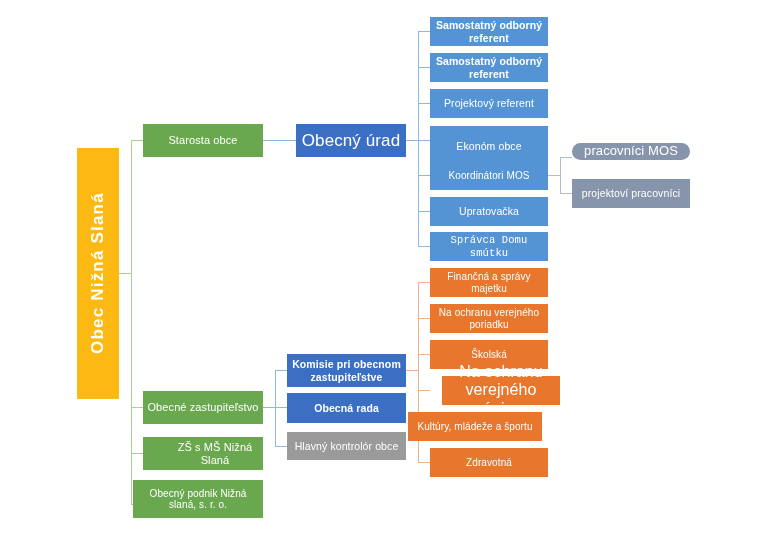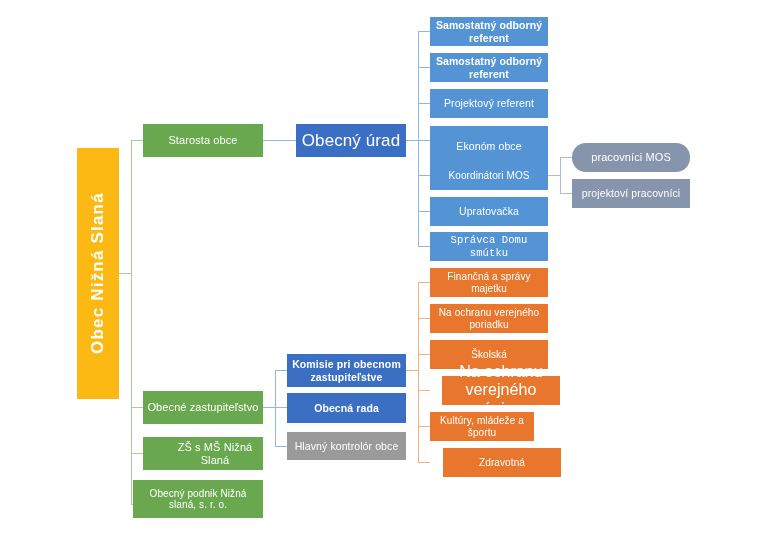--- a/index.html
+++ b/index.html
@@ -117,35 +117,35 @@
   <div class="node n-blue2" style="left:430px;top:89px;width:118px;height:29px;font-size:10.5px;">Projektový referent</div>
 
   <div class="node n-blue2" style="left:430px;top:126px;width:118px;height:40px;font-size:10.5px;">Ekonóm obce</div>
 
   <div class="node n-blue2" style="left:430px;top:161px;width:118px;height:29px;font-size:10px;">Koordinátori MOS</div>
 
   <div class="node n-blue2" style="left:430px;top:197px;width:118px;height:29px;font-size:10.5px;">Upratovačka</div>
 
   <div class="node n-blue2" style="left:430px;top:232px;width:118px;height:29px;font-size:10.5px;font-family:Liberation Mono, monospace;">Správca Domu smútku</div>
 
-  <div class="node n-slate" style="left:572px;top:143px;width:118px;height:29px;font-size:11px;border-radius:14px;">pracovníci MOS</div>
+  <div class="node n-slate" style="left:572px;top:143px;width:118px;height:17px;font-size:13px;border-radius:14px;">pracovníci MOS</div>
 
   <div class="node n-slate" style="left:572px;top:179px;width:118px;height:29px;font-size:10.5px;">projektoví pracovníci</div>
 
   <div class="node n-blue" style="left:287px;top:354px;width:119px;height:33px;font-size:10.5px;font-weight:700;">Komisie pri obecnom zastupiteľstve</div>
 
   <div class="node n-blue" style="left:287px;top:393px;width:119px;height:30px;font-size:10.5px;font-weight:700;">Obecná rada</div>
 
   <div class="node n-gray" style="left:287px;top:432px;width:119px;height:28px;font-size:10.5px;">Hlavný kontrolór obce</div>
 
   <div class="node n-orange" style="left:430px;top:268px;width:118px;height:29px;font-size:10px;">Finančná a správy majetku</div>
 
   <div class="node n-orange" style="left:430px;top:304px;width:118px;height:29px;font-size:10px;">Na ochranu verejného poriadku</div>
 
   <div class="node n-orange" style="left:430px;top:340px;width:118px;height:29px;font-size:10px;">Školská</div>
 
   <div class="node n-orange" style="left:442px;top:376px;width:118px;height:29px;font-size:16px;">Na ochranu verejného záujmu</div>
 
-  <div class="node n-orange" style="left:430px;top:412px;width:104px;height:29px;font-size:10px;">Kultúry, mládeže a športu</div>
+  <div class="node n-orange" style="left:408px;top:412px;width:134px;height:29px;font-size:10px;">Kultúry, mládeže a športu</div>
 
-  <div class="node n-orange" style="left:430px;top:448px;width:118px;height:29px;font-size:10px;margin-left:13px;">Zdravotná</div>
+  <div class="node n-orange" style="left:430px;top:448px;width:118px;height:29px;font-size:10px;">Zdravotná</div>
 
 </div>
 
 </body></html>

